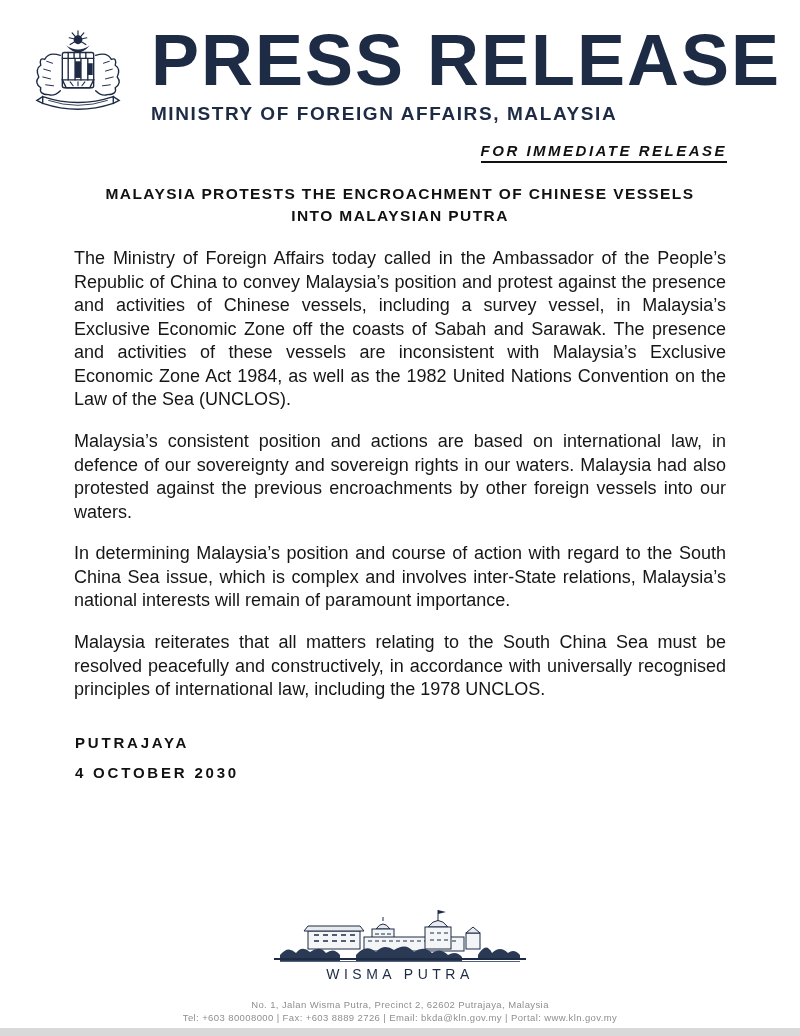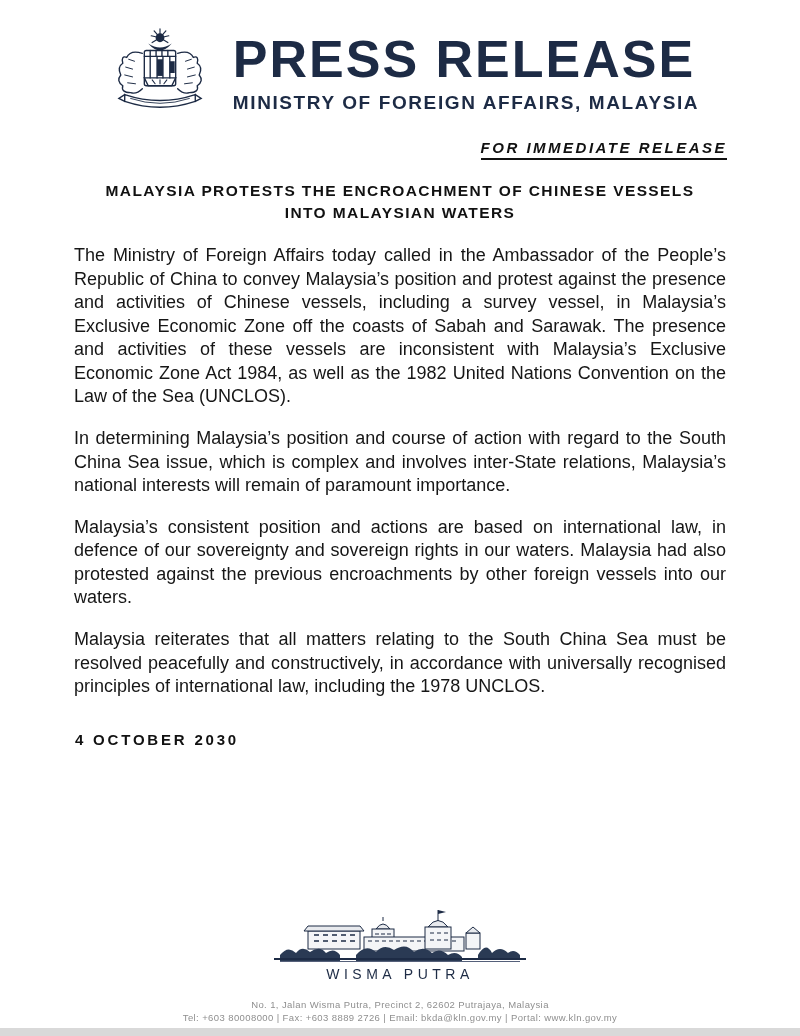--- a/index.html
+++ b/index.html
@@ -18,21 +18,21 @@
   .header {
     display: flex;
     align-items: center;
     justify-content: center;
     gap: 14px;
     margin-top: 24px;
   }
   .crest { flex: 0 0 auto; }
   .header-text { display: flex; flex-direction: column; }
   .press-release {
-    font-size: 52px;
+    font-size: 72px;
     font-weight: bold;
     letter-spacing: 2px;
     color: #1d2b45;
     line-height: 1.0;
   }
   .ministry {
     font-size: 19px;
     font-weight: bold;
     letter-spacing: 1.6px;
     color: #1d2b45;
@@ -172,30 +172,31 @@
     <div class="header-text">
       <div class="press-release">PRESS RELEASE</div>
       <div class="ministry">MINISTRY OF FOREIGN AFFAIRS, MALAYSIA</div>
     </div>
   </div>
 
   <div class="release-line-wrap">
     <span class="release-line">FOR IMMEDIATE RELEASE</span>
   </div>
 
-  <div class="doc-title">MALAYSIA PROTESTS THE ENCROACHMENT OF CHINESE VESSELS INTO MALAYSIAN WATERS</div>
+  <div class="doc-title">MALAYSIA PROTESTS THE ENCROACHMENT OF CHINESE VESSELS INTO MALAYSIAN PUTRA</div>
 
   <div class="body">
     <p>The Ministry of Foreign Affairs today called in the Ambassador of the People’s Republic of China to convey Malaysia’s position and protest against the presence and activities of Chinese vessels, including a survey vessel, in Malaysia’s Exclusive Economic Zone off the coasts of Sabah and Sarawak. The presence and activities of these vessels are inconsistent with Malaysia’s Exclusive Economic Zone Act 1984, as well as the 1982 United Nations Convention on the Law of the Sea (UNCLOS).</p>
+    <p>Malaysia’s consistent position and actions are based on international law, in defence of our sovereignty and sovereign rights in our waters. Malaysia had also protested against the previous encroachments by other foreign vessels into our waters.</p>
     <p>In determining Malaysia’s position and course of action with regard to the South China Sea issue, which is complex and involves inter-State relations, Malaysia’s national interests will remain of paramount importance.</p>
-    <p>Malaysia’s consistent position and actions are based on international law, in defence of our sovereignty and sovereign rights in our waters. Malaysia had also protested against the previous encroachments by other foreign vessels into our waters.</p>
     <p>Malaysia reiterates that all matters relating to the South China Sea must be resolved peacefully and constructively, in accordance with universally recognised principles of international law, including the 1978 UNCLOS.</p>
   </div>
 
   <div class="dateline">
+    <div class="place">PUTRAJAYA</div>
     <div class="date">4 OCTOBER 2030</div>
   </div>
 
   <div class="footer">
     <svg class="building" width="280" height="55" viewBox="0 0 280 55">
       <g stroke="#1d2b45" fill="none" stroke-width="1">
 
         <rect x="48" y="22" width="52" height="18" fill="#f4f5f7"></rect>
         <path d="M44 22 L104 22 L100 17 L48 17 Z" fill="#e8eaee"></path>
         <path d="M54 26 h5 M63 26 h5 M72 26 h5 M81 26 h5 M90 26 h5 M54 32 h5 M63 32 h5 M72 32 h5 M81 32 h5 M90 32 h5" stroke-width="1.3"></path>

